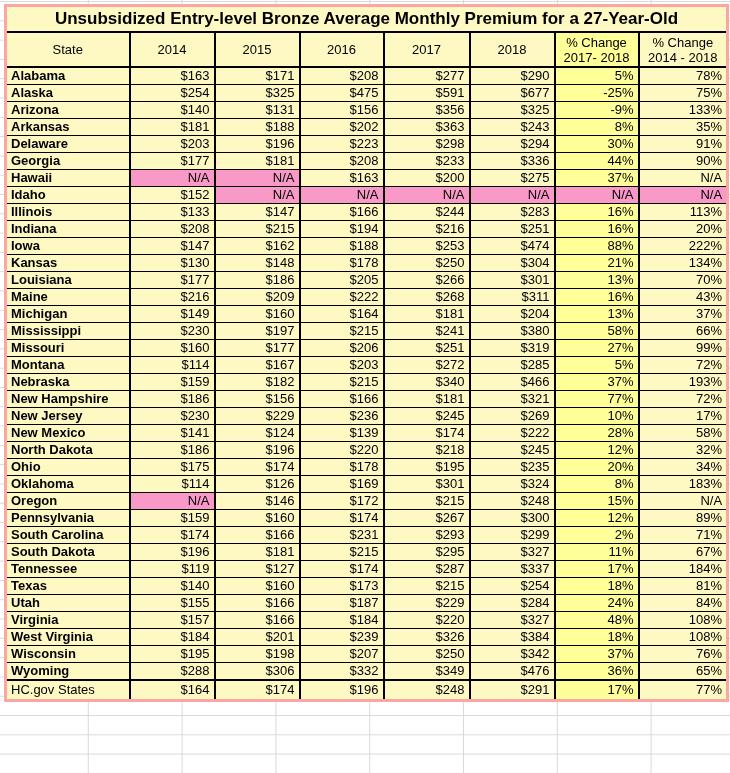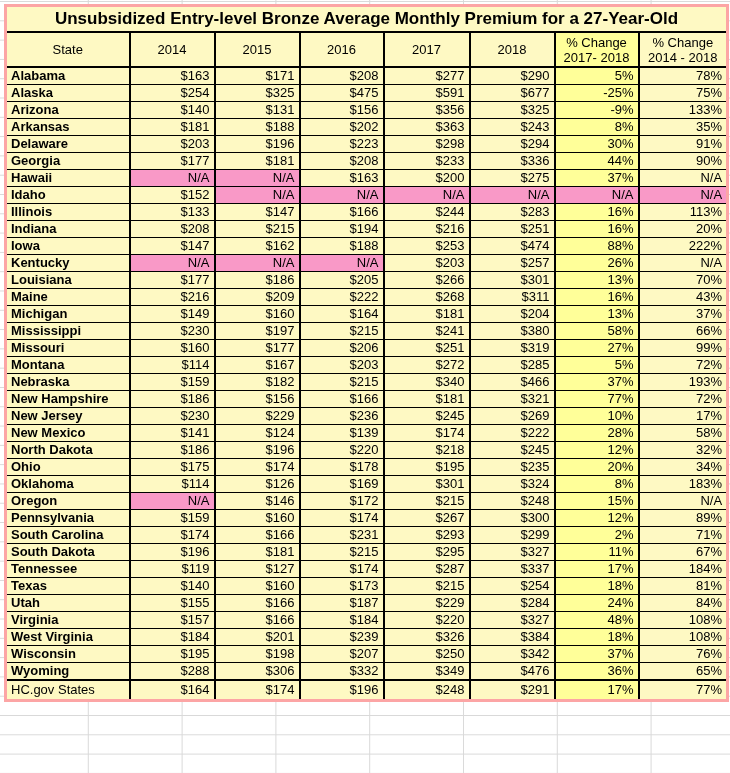--- a/index.html
+++ b/index.html
@@ -204,28 +204,28 @@
           <td class="state-cell">Iowa</td>
           <td class="value-cell">$147</td>
           <td class="value-cell">$162</td>
           <td class="value-cell">$188</td>
           <td class="value-cell">$253</td>
           <td class="value-cell">$474</td>
           <td class="value-cell yellow">88%</td>
           <td class="value-cell">222%</td>
         </tr>
         <tr>
-          <td class="state-cell">Kentucky</td>
-          <td class="value-cell pink">N/A</td>
-          <td class="value-cell pink">N/A</td>
-          <td class="value-cell pink">N/A</td>
-          <td class="value-cell">$203</td>
-          <td class="value-cell">$257</td>
-          <td class="value-cell yellow">26%</td>
-          <td class="value-cell">N/A</td>
+          <td class="state-cell">Kansas</td>
+          <td class="value-cell">$130</td>
+          <td class="value-cell">$148</td>
+          <td class="value-cell">$178</td>
+          <td class="value-cell">$250</td>
+          <td class="value-cell">$304</td>
+          <td class="value-cell yellow">21%</td>
+          <td class="value-cell">134%</td>
         </tr>
         <tr>
           <td class="state-cell">Louisiana</td>
           <td class="value-cell">$177</td>
           <td class="value-cell">$186</td>
           <td class="value-cell">$205</td>
           <td class="value-cell">$266</td>
           <td class="value-cell">$301</td>
           <td class="value-cell yellow">13%</td>
           <td class="value-cell">70%</td>

